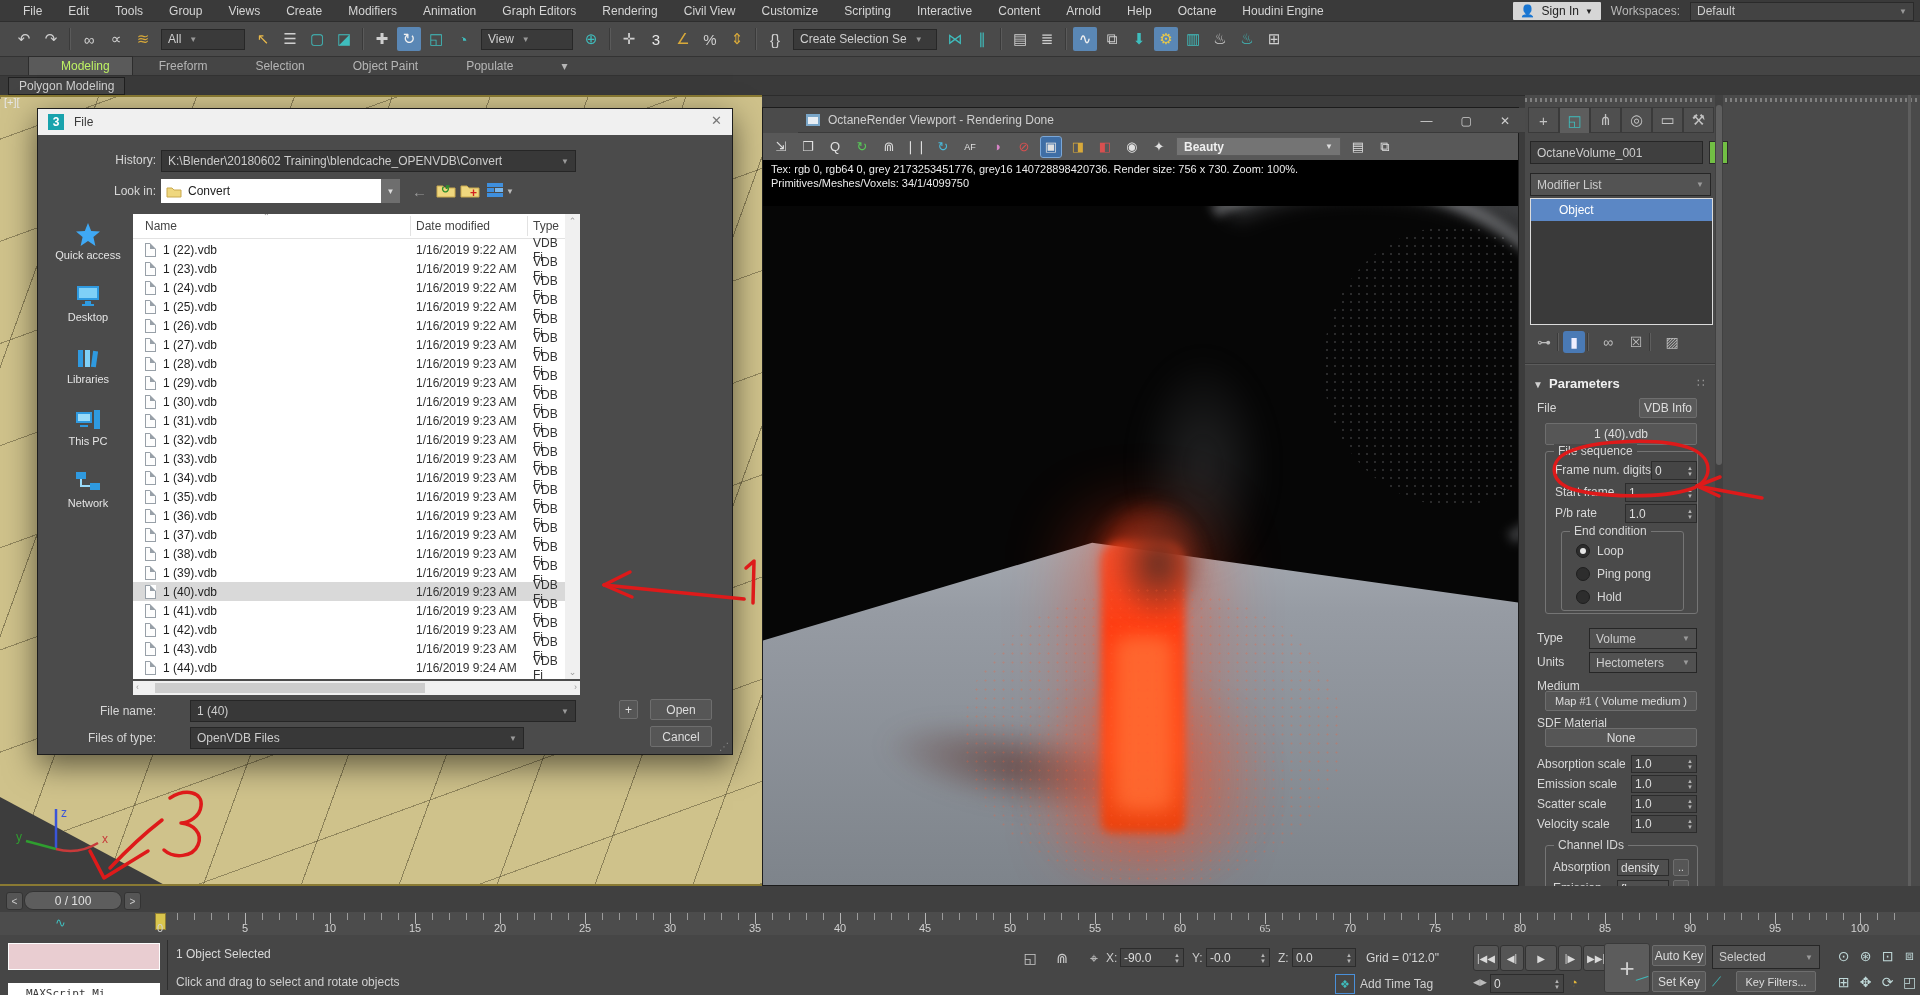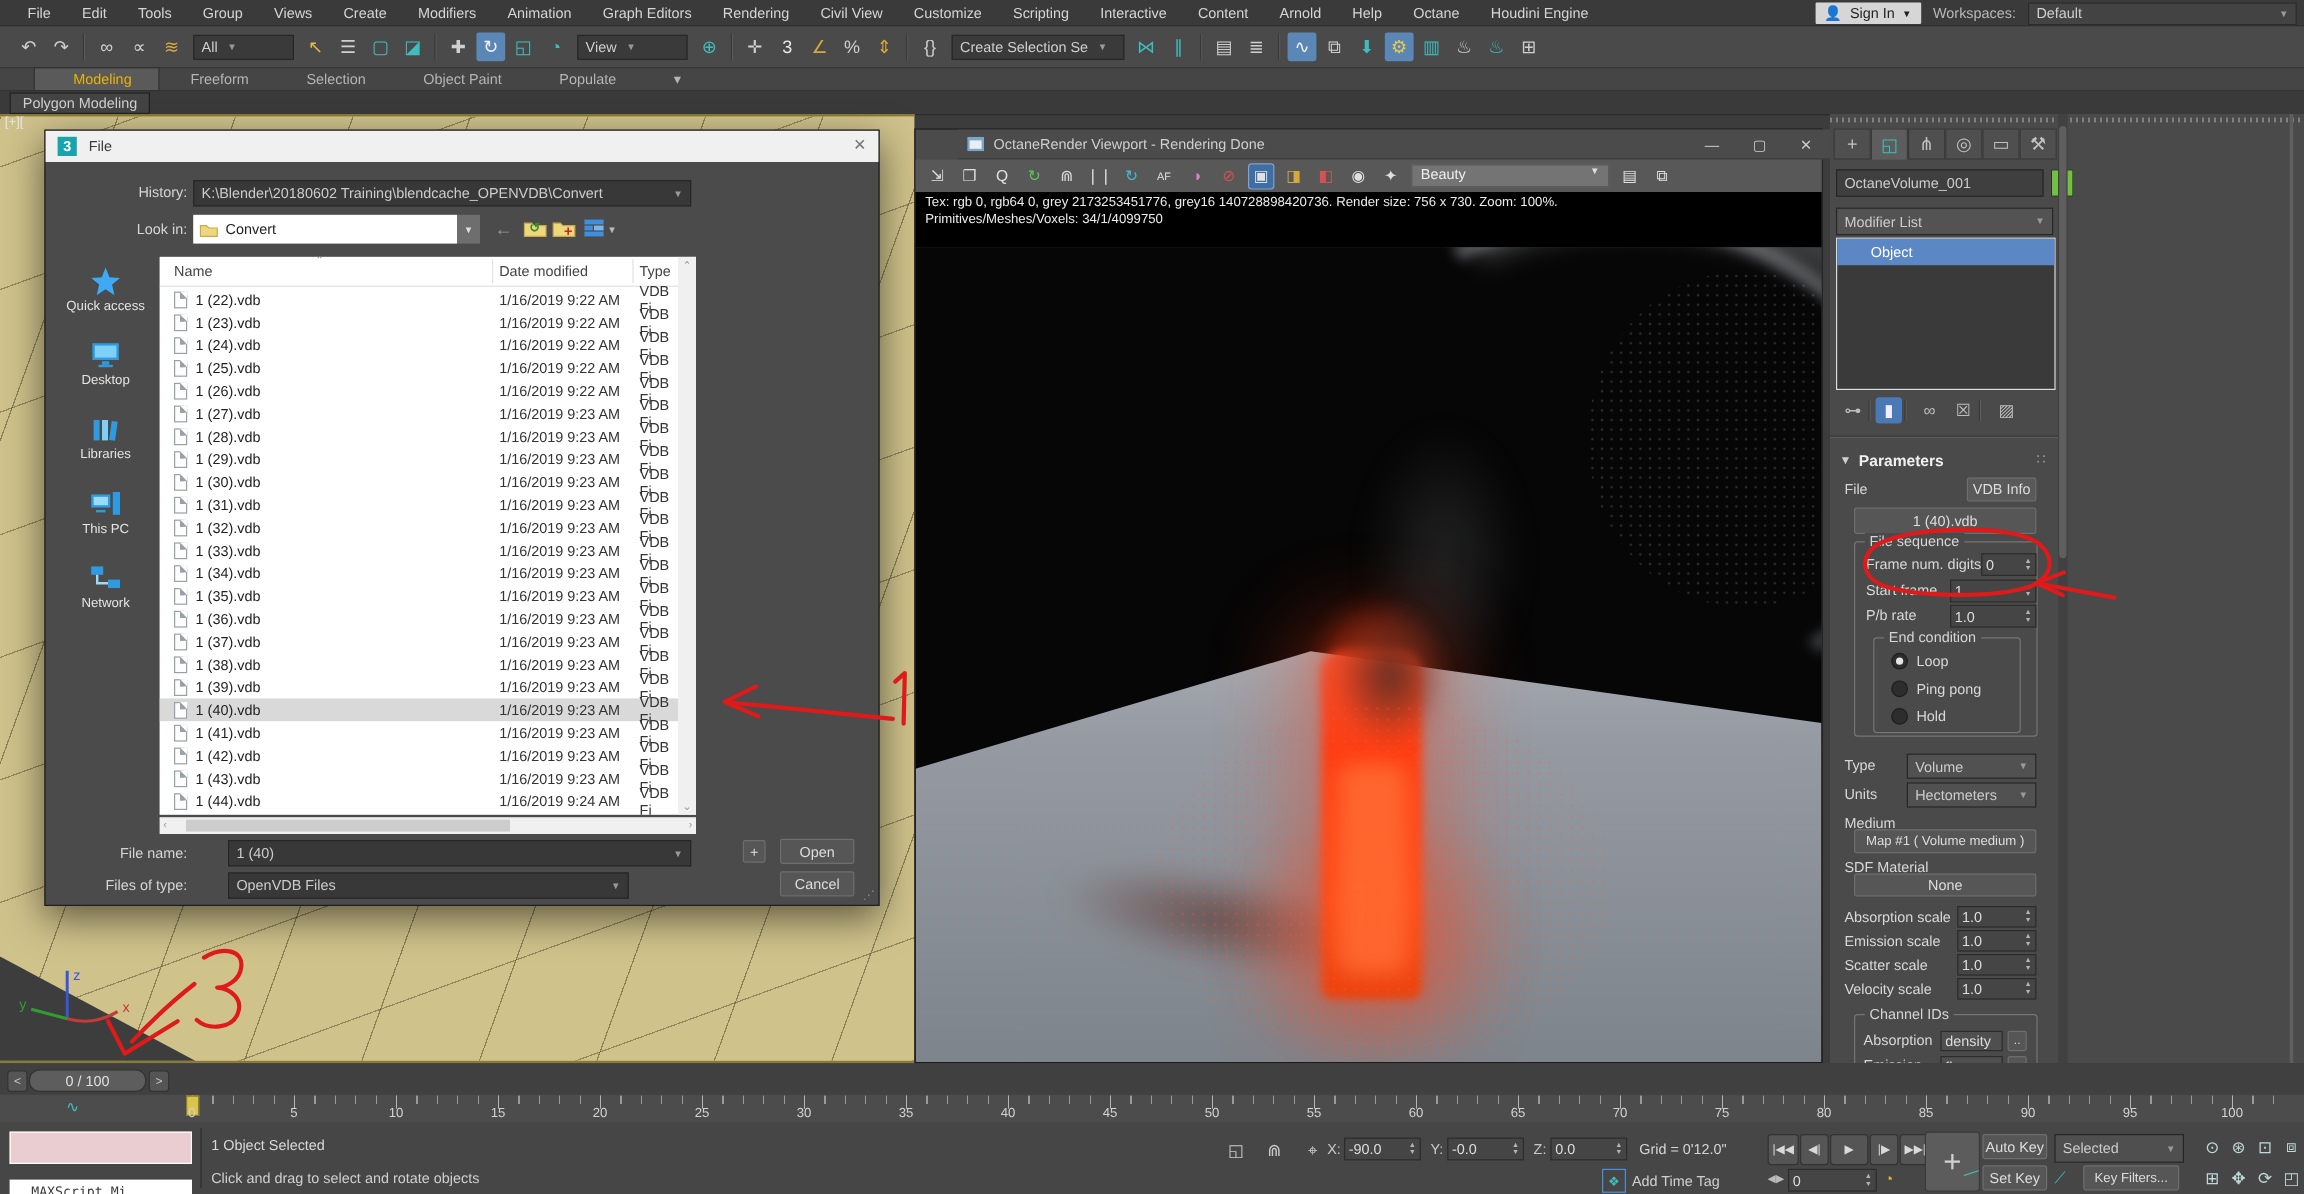--- a/index.html
+++ b/index.html
@@ -26,21 +26,21 @@
            font-size:15px;color:#cfcfcf;border-radius:2px;}
   .tb-icon.active{background:#5a87b5;color:#f0f0f0;}
   .tb-sep{width:1px;height:22px;background:#3a3a3a;border-right:1px solid #5a5a5a;margin:0 3px;}
   .tb-dd{background:#3a3a3a;border:1px solid #272727;height:19px;display:flex;align-items:center;
          padding:0 6px;color:#cfcfcf;margin:0 3px;}
   .tb-dd .caret{margin-left:8px;font-size:8px;color:#999;}
   
   .ribbon-tabs{left:0;top:57px;width:1920px;height:19px;background:#454545;border-bottom:1px solid #333;
                display:flex;align-items:flex-end;padding-left:28px;box-sizing:border-box;gap:4px;}
   .rtab{padding:2px 22px;color:#b5b5b5;font-size:12px;}
-  .rtab.active{background:#5a5a5a;color:#eab308;border:1px solid #2d2d2d;border-bottom:none;padding-left:32px;}
+  .rtab.active{background:#5a5a5a;color:#bef264;border:1px solid #2d2d2d;border-bottom:none;padding-left:32px;}
   .ribbon-panelbar{left:0;top:76px;width:1920px;height:19px;background:#3a3a3a;border-bottom:1px solid #2c2c2c;}
   .poly-tab{position:absolute;left:8px;top:1px;background:#444;border:1px solid #202020;color:#cfcfcf;
             padding:1px 10px;font-size:12px;}
   
   .viewport{left:0;top:95px;width:762px;height:791px;background:#cfc28b;border-top:2px solid #8a7a33;
             border-bottom:2px solid #8a7a33;box-sizing:border-box;overflow:hidden;}
   .vp-grid{position:absolute;inset:0;
      background:
        repeating-linear-gradient(110deg, rgba(72,64,38,.5) 0 1px, transparent 1px 92px),
        repeating-linear-gradient(340deg, rgba(72,64,38,.45) 0 1px, transparent 1px 96px);}
@@ -90,22 +90,22 @@
   .place svg{display:block;margin:0 auto 3px auto;}
   
   .octane{left:762px;top:107px;width:757px;height:779px;background:#4b4b4b;border:1px solid #1c1c1c;box-sizing:border-box;}
   .oc-title{position:absolute;left:0;top:0;width:100%;height:25px;background:#4b4b4b;border-bottom:1px solid #3a3a3a;
             display:flex;align-items:center;padding:0 8px;box-sizing:border-box;color:#dcdcdc;margin-left:35px;}
   .oc-btns{position:absolute;right:8px;top:0;height:25px;display:flex;gap:28px;align-items:center;color:#cfcfcf;}
   .oc-toolbar{position:absolute;left:0;top:25px;width:100%;height:27px;background:#585858;display:flex;
               align-items:center;padding-left:8px;gap:7px;box-sizing:border-box;}
   .oc-ic{width:20px;height:20px;display:flex;align-items:center;justify-content:center;font-size:13px;color:#e0e0e0;border-radius:2px;}
   .oc-ic.active{background:#3f6ea5;outline:1px solid #7aa7d8;}
-  .oc-dd{background:#747474;border:1px solid #5a5a5a;height:19px;width:165px;display:flex;
-         padding:0 7px;color:#efefef;box-sizing:border-box;}
+  .oc-dd{background:#747474;border:1px solid #5a5a5a;height:19px;width:165px;display:flex;align-items:center;
+         padding:0 7px;color:#efefef;box-sizing:border-box;font-weight:bold;}
   .oc-dd .caret{margin-left:auto;font-size:8px;color:#ddd;}
   .oc-stats{position:absolute;left:0;top:52px;width:100%;height:46px;background:#000;color:#ececec;
             font-size:11px;line-height:14px;padding:2px 8px;box-sizing:border-box;white-space:nowrap;}
   .oc-render{position:absolute;left:0;top:98px;width:755px;height:679px;background:#060606;overflow:hidden;}
   .floor{position:absolute;inset:0;background:linear-gradient(180deg,#a7acb3 48%,#969ba3 60%,#7e848b 100%);
          clip-path:polygon(0 64%, 43.6% 49.6%, 100% 58.4%, 100% 100%, 0 100%);}
   .fshadow{position:absolute;left:115px;top:520px;width:270px;height:80px;border-radius:50%;
            background:radial-gradient(ellipse, rgba(80,28,18,.55), transparent 70%);transform:rotate(10deg);filter:blur(10px);}
   .fglow{position:absolute;left:245px;top:460px;width:280px;height:230px;border-radius:50%;
          background:radial-gradient(ellipse, rgba(255,70,25,.4), transparent 68%);filter:blur(8px);}
@@ -763,21 +763,21 @@
         <div class="tick-label" style="left: 400px;">15</div>
         <div class="tick-label" style="left: 485px;">20</div>
         <div class="tick-label" style="left: 570px;">25</div>
         <div class="tick-label" style="left: 655px;">30</div>
         <div class="tick-label" style="left: 740px;">35</div>
         <div class="tick-label" style="left: 825px;">40</div>
         <div class="tick-label" style="left: 910px;">45</div>
         <div class="tick-label" style="left: 995px;">50</div>
         <div class="tick-label" style="left: 1080px;">55</div>
         <div class="tick-label" style="left: 1165px;">60</div>
-        <div class="tick-label" style="left: 1250px;">65</div>
+        <div class="tick-label" style="left: 1250px; font-family: Liberation Serif, serif;">65</div>
         <div class="tick-label" style="left: 1335px;">70</div>
         <div class="tick-label" style="left: 1420px;">75</div>
         <div class="tick-label" style="left: 1505px;">80</div>
         <div class="tick-label" style="left: 1590px;">85</div>
         <div class="tick-label" style="left: 1675px;">90</div>
         <div class="tick-label" style="left: 1760px;">95</div>
         <div class="tick-label" style="left: 1845px;">100</div>
       </div>
   </div>
 

